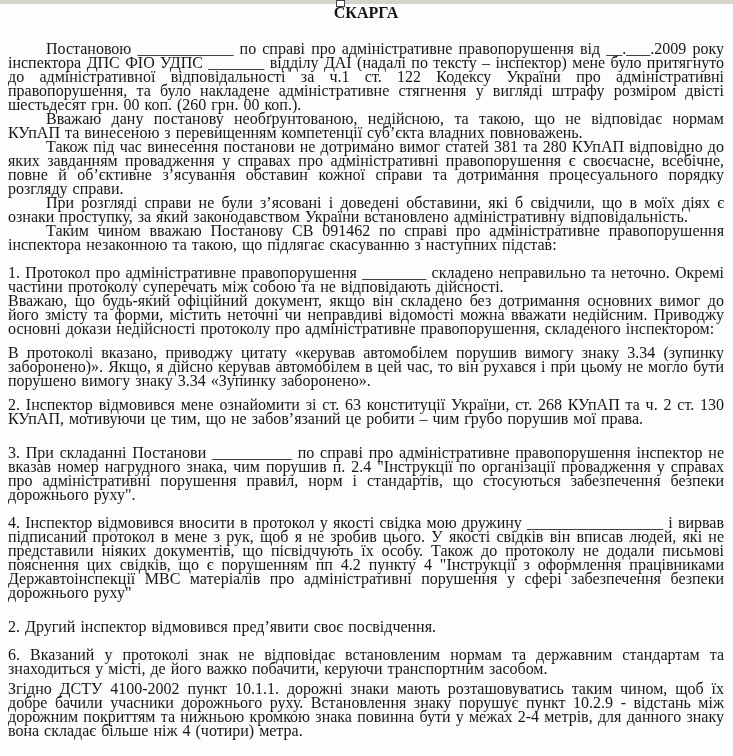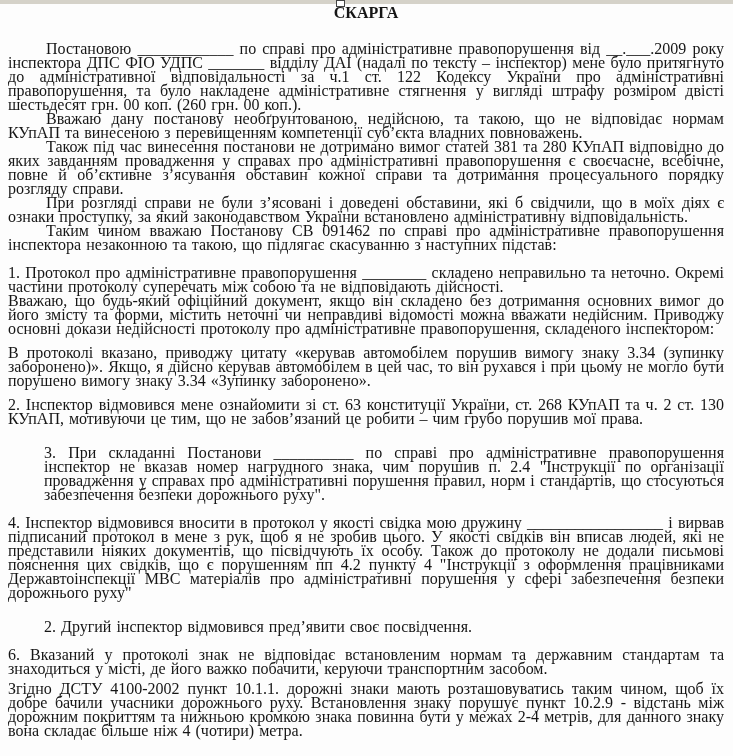--- a/index.html
+++ b/index.html
@@ -51,21 +51,21 @@
   }
   .body-text { margin-top: 22px; }
   p.para {
     margin: 0;
     text-align: justify;
     word-spacing: 1px;
   }
   p.ind { text-indent: 38px; }
   p.gap-sm { margin-top: 10px; }
   p.gap-md { margin-top: 14px; }
-  p.gap-lg { margin-top: 20px; margin-left: 36px; }
+  p.gap-lg { margin-top: 20px; }
   p.gap-xs { margin-top: 6px; }
 </style>
 </head>
 <body>
 
 <div class="top-strip"></div>
 <div class="anchor-marker"></div>
 
 <div class="page">
   <p class="doc-title">СКАРГА</p>

